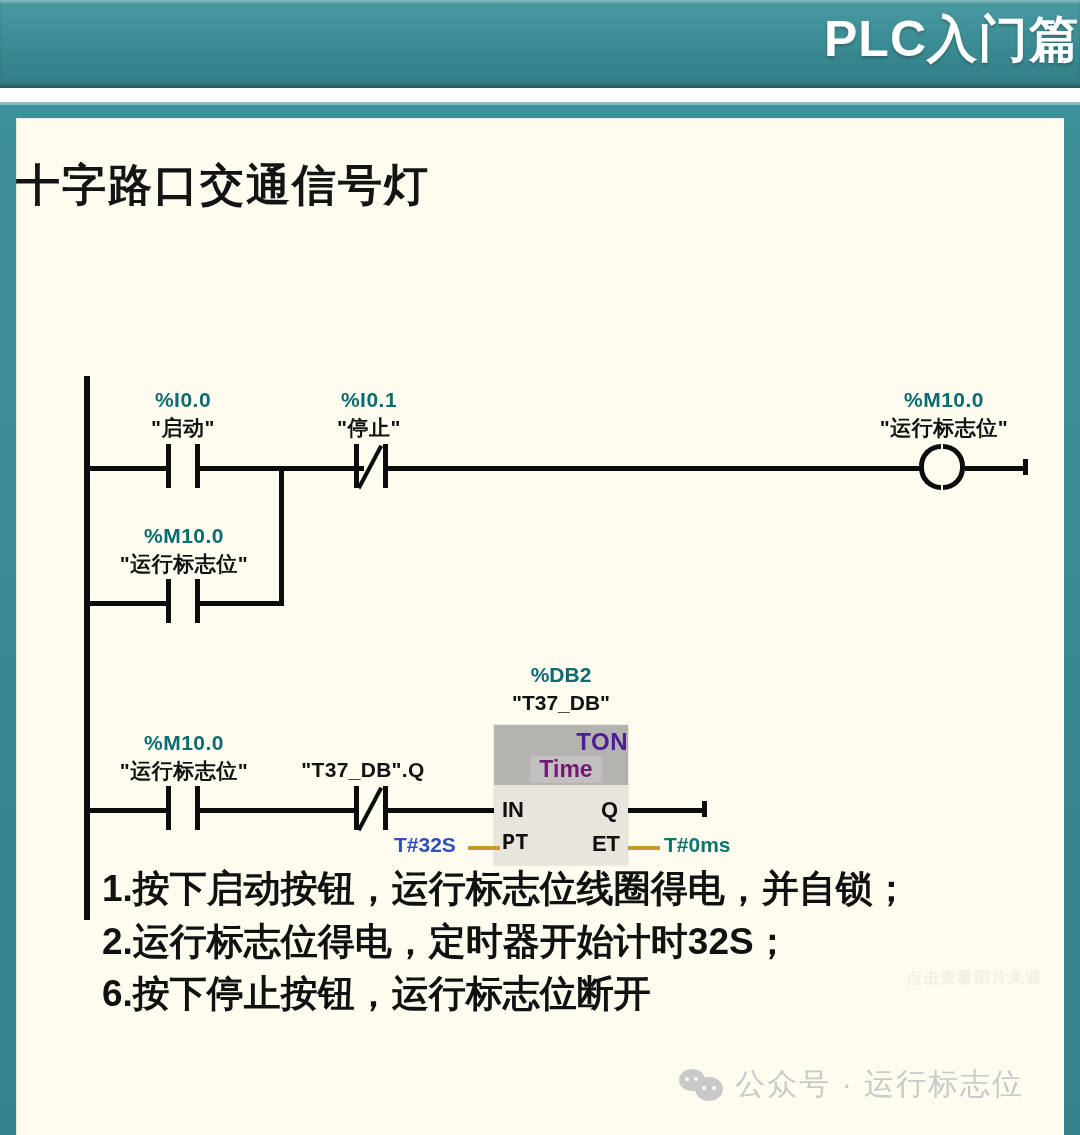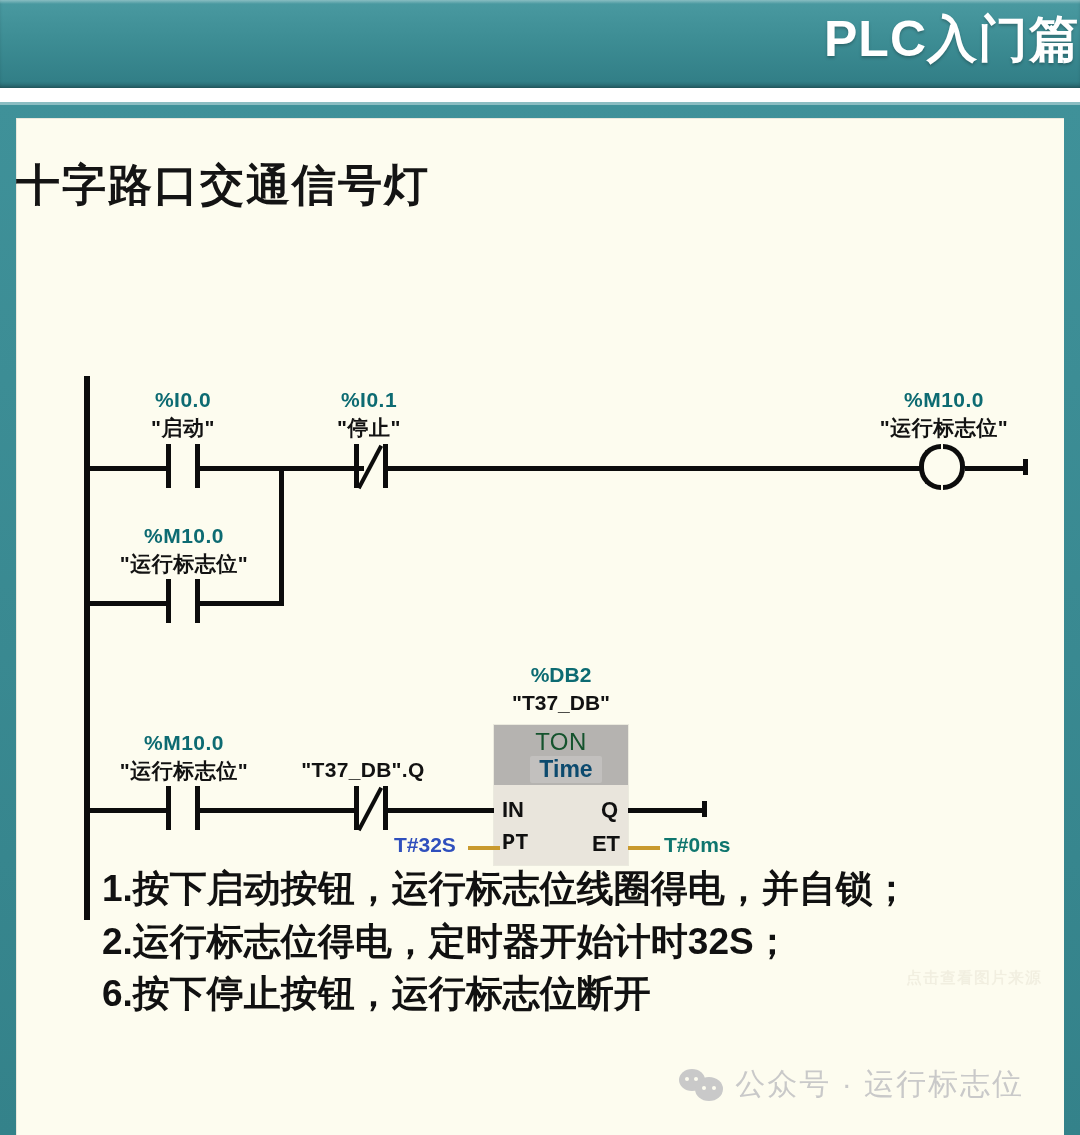--- a/index.html
+++ b/index.html
@@ -201,34 +201,34 @@
   .ton .head {
     position: absolute;
     left: 0; top: 0;
     width: 134px; height: 60px;
     background: #b5b3b0;
   }
   .ton .head .t1 {
     position: absolute;
     left: 0; top: 3px;
     width: 134px;
-    text-align: center;
+    text-align: right;
     font-size: 24px;
-    font-weight: normal;
-    color: #14532d;
+    font-weight: bold;
+    color: #4c1d95;
     letter-spacing: .5px;
   }
   .ton .head .t2 {
     position: absolute;
     left: 36px; top: 31px;
     width: 72px;
     text-align: center;
     font-size: 23px;
     font-weight: bold;
-    color: #0c4a6e;
+    color: #701a75;
     background: rgba(255,255,255,.18);
     border-radius: 2px;
   }
   .ton .port {
     position: absolute;
     font-size: 22px;
     font-weight: bold;
     color: #101010;
   }
   .ton .port.in  { left: 8px;  top: 72px; }

